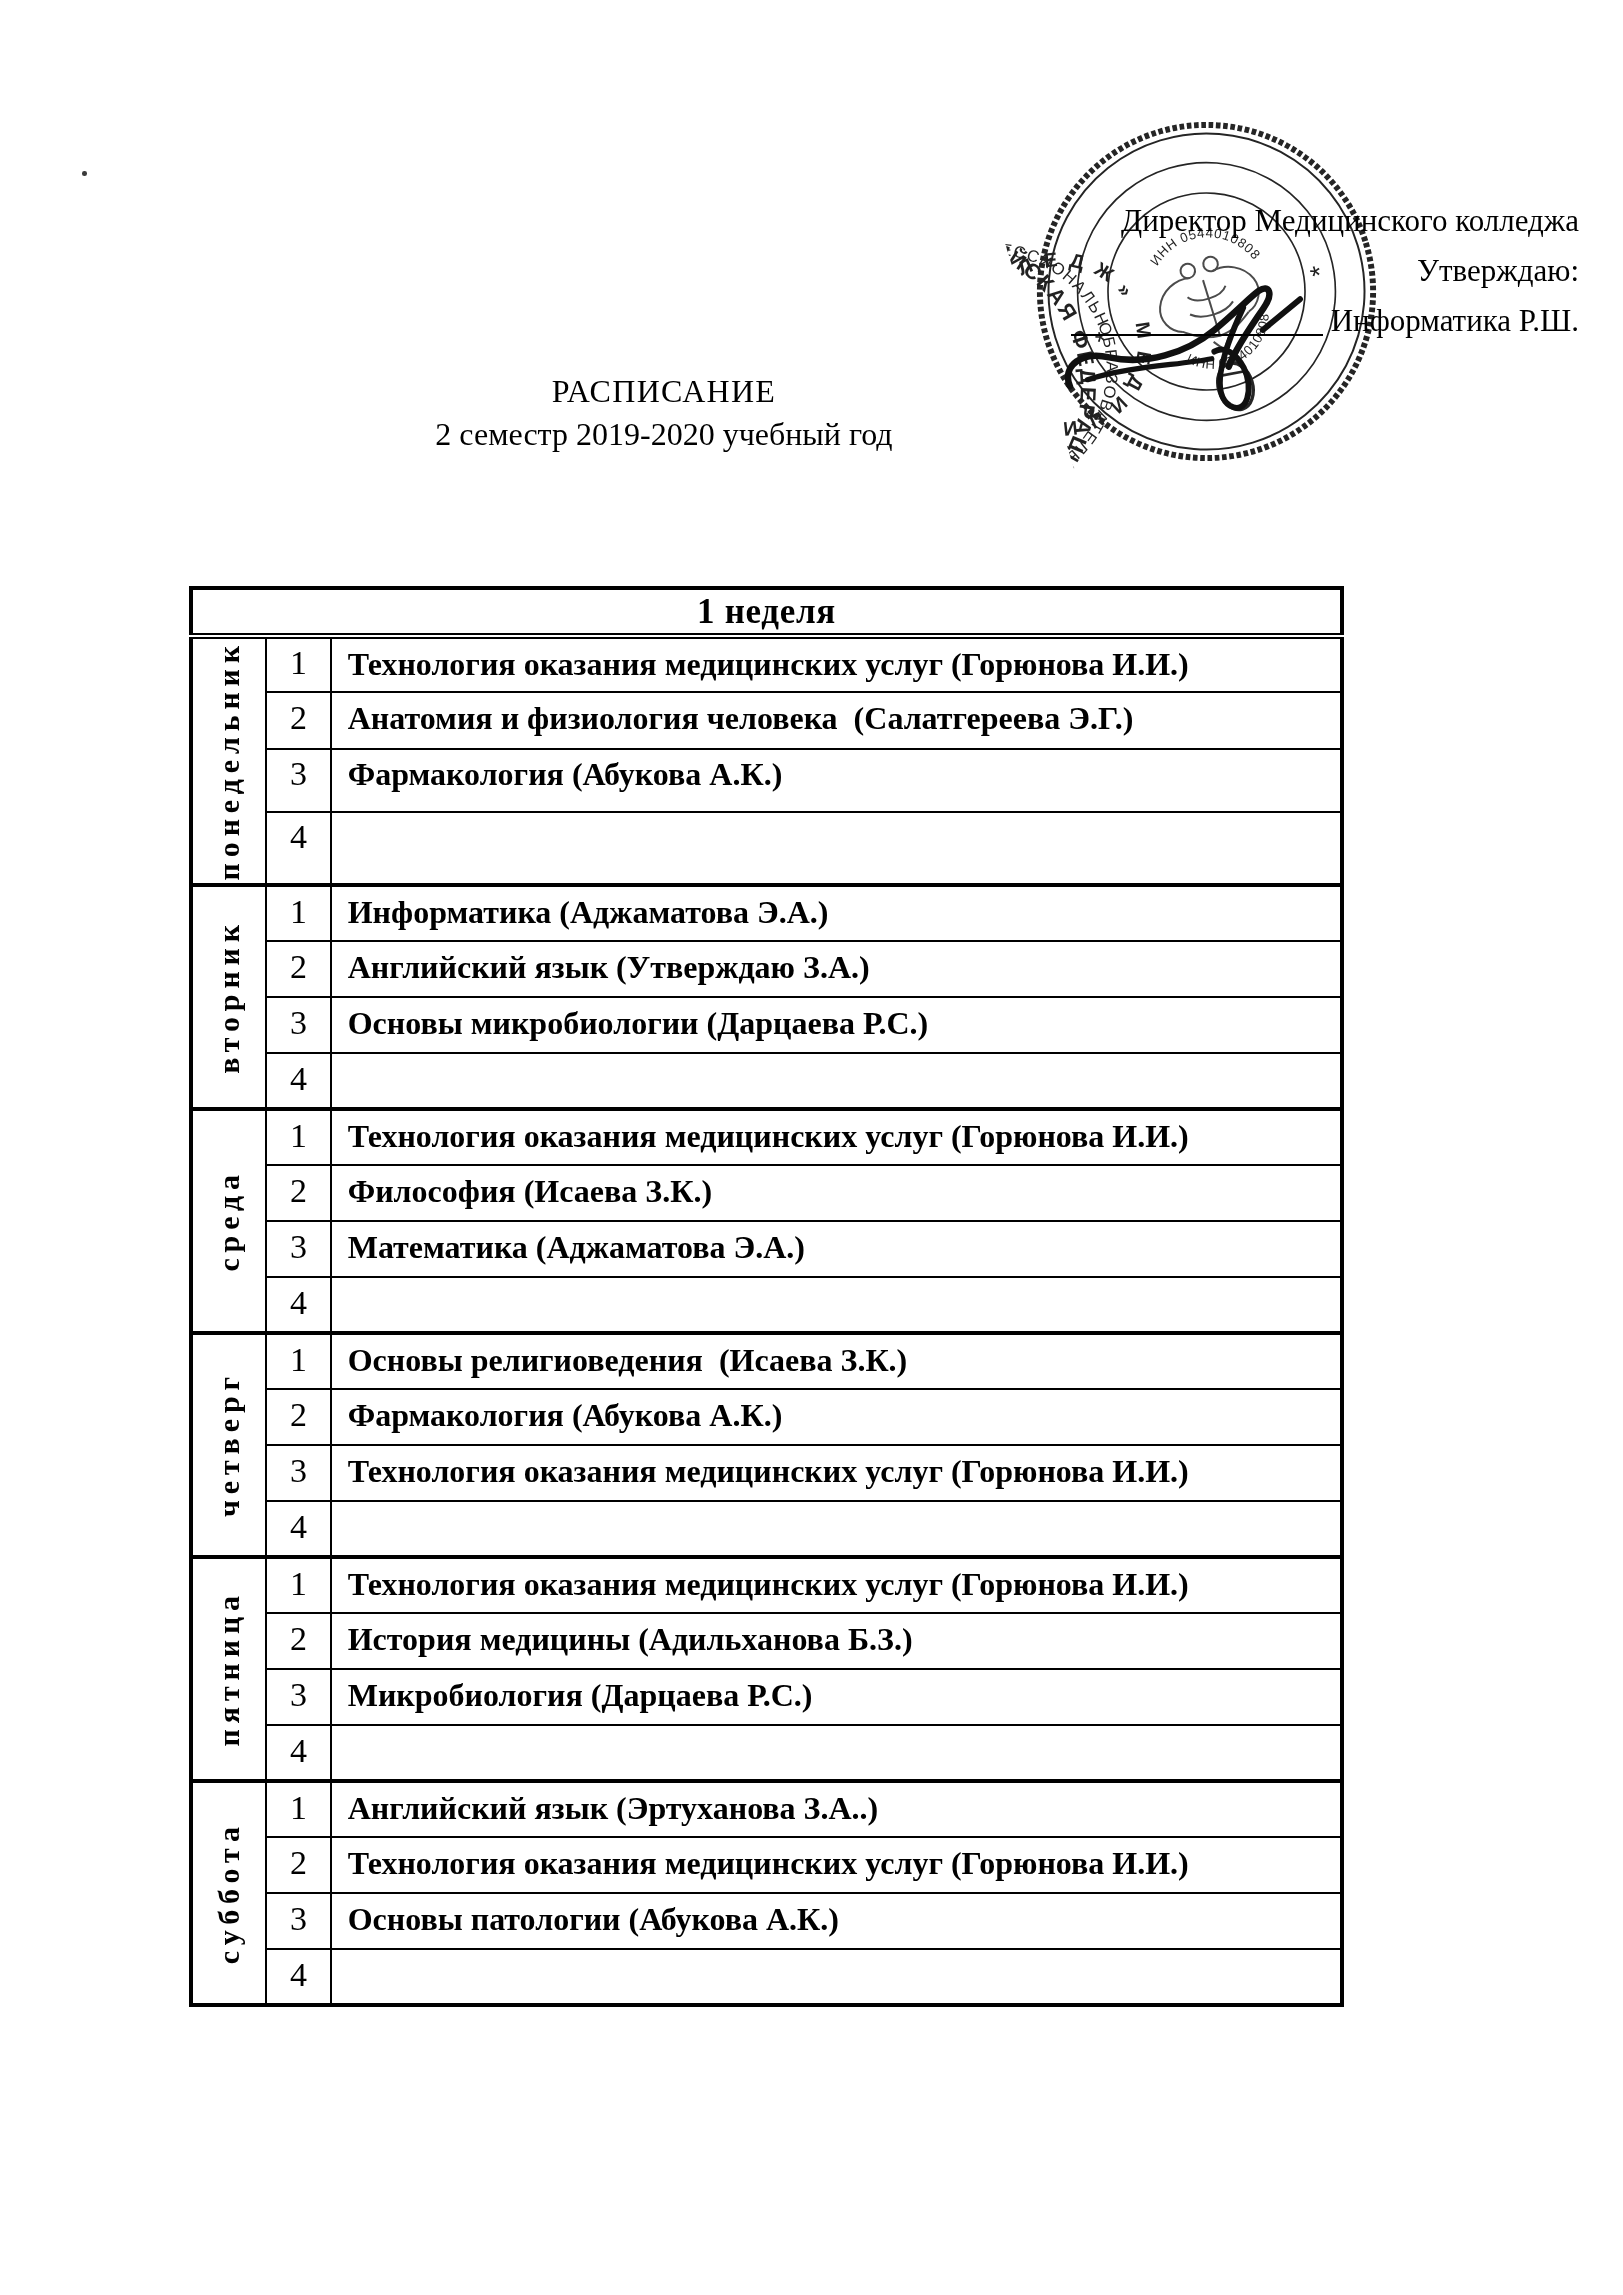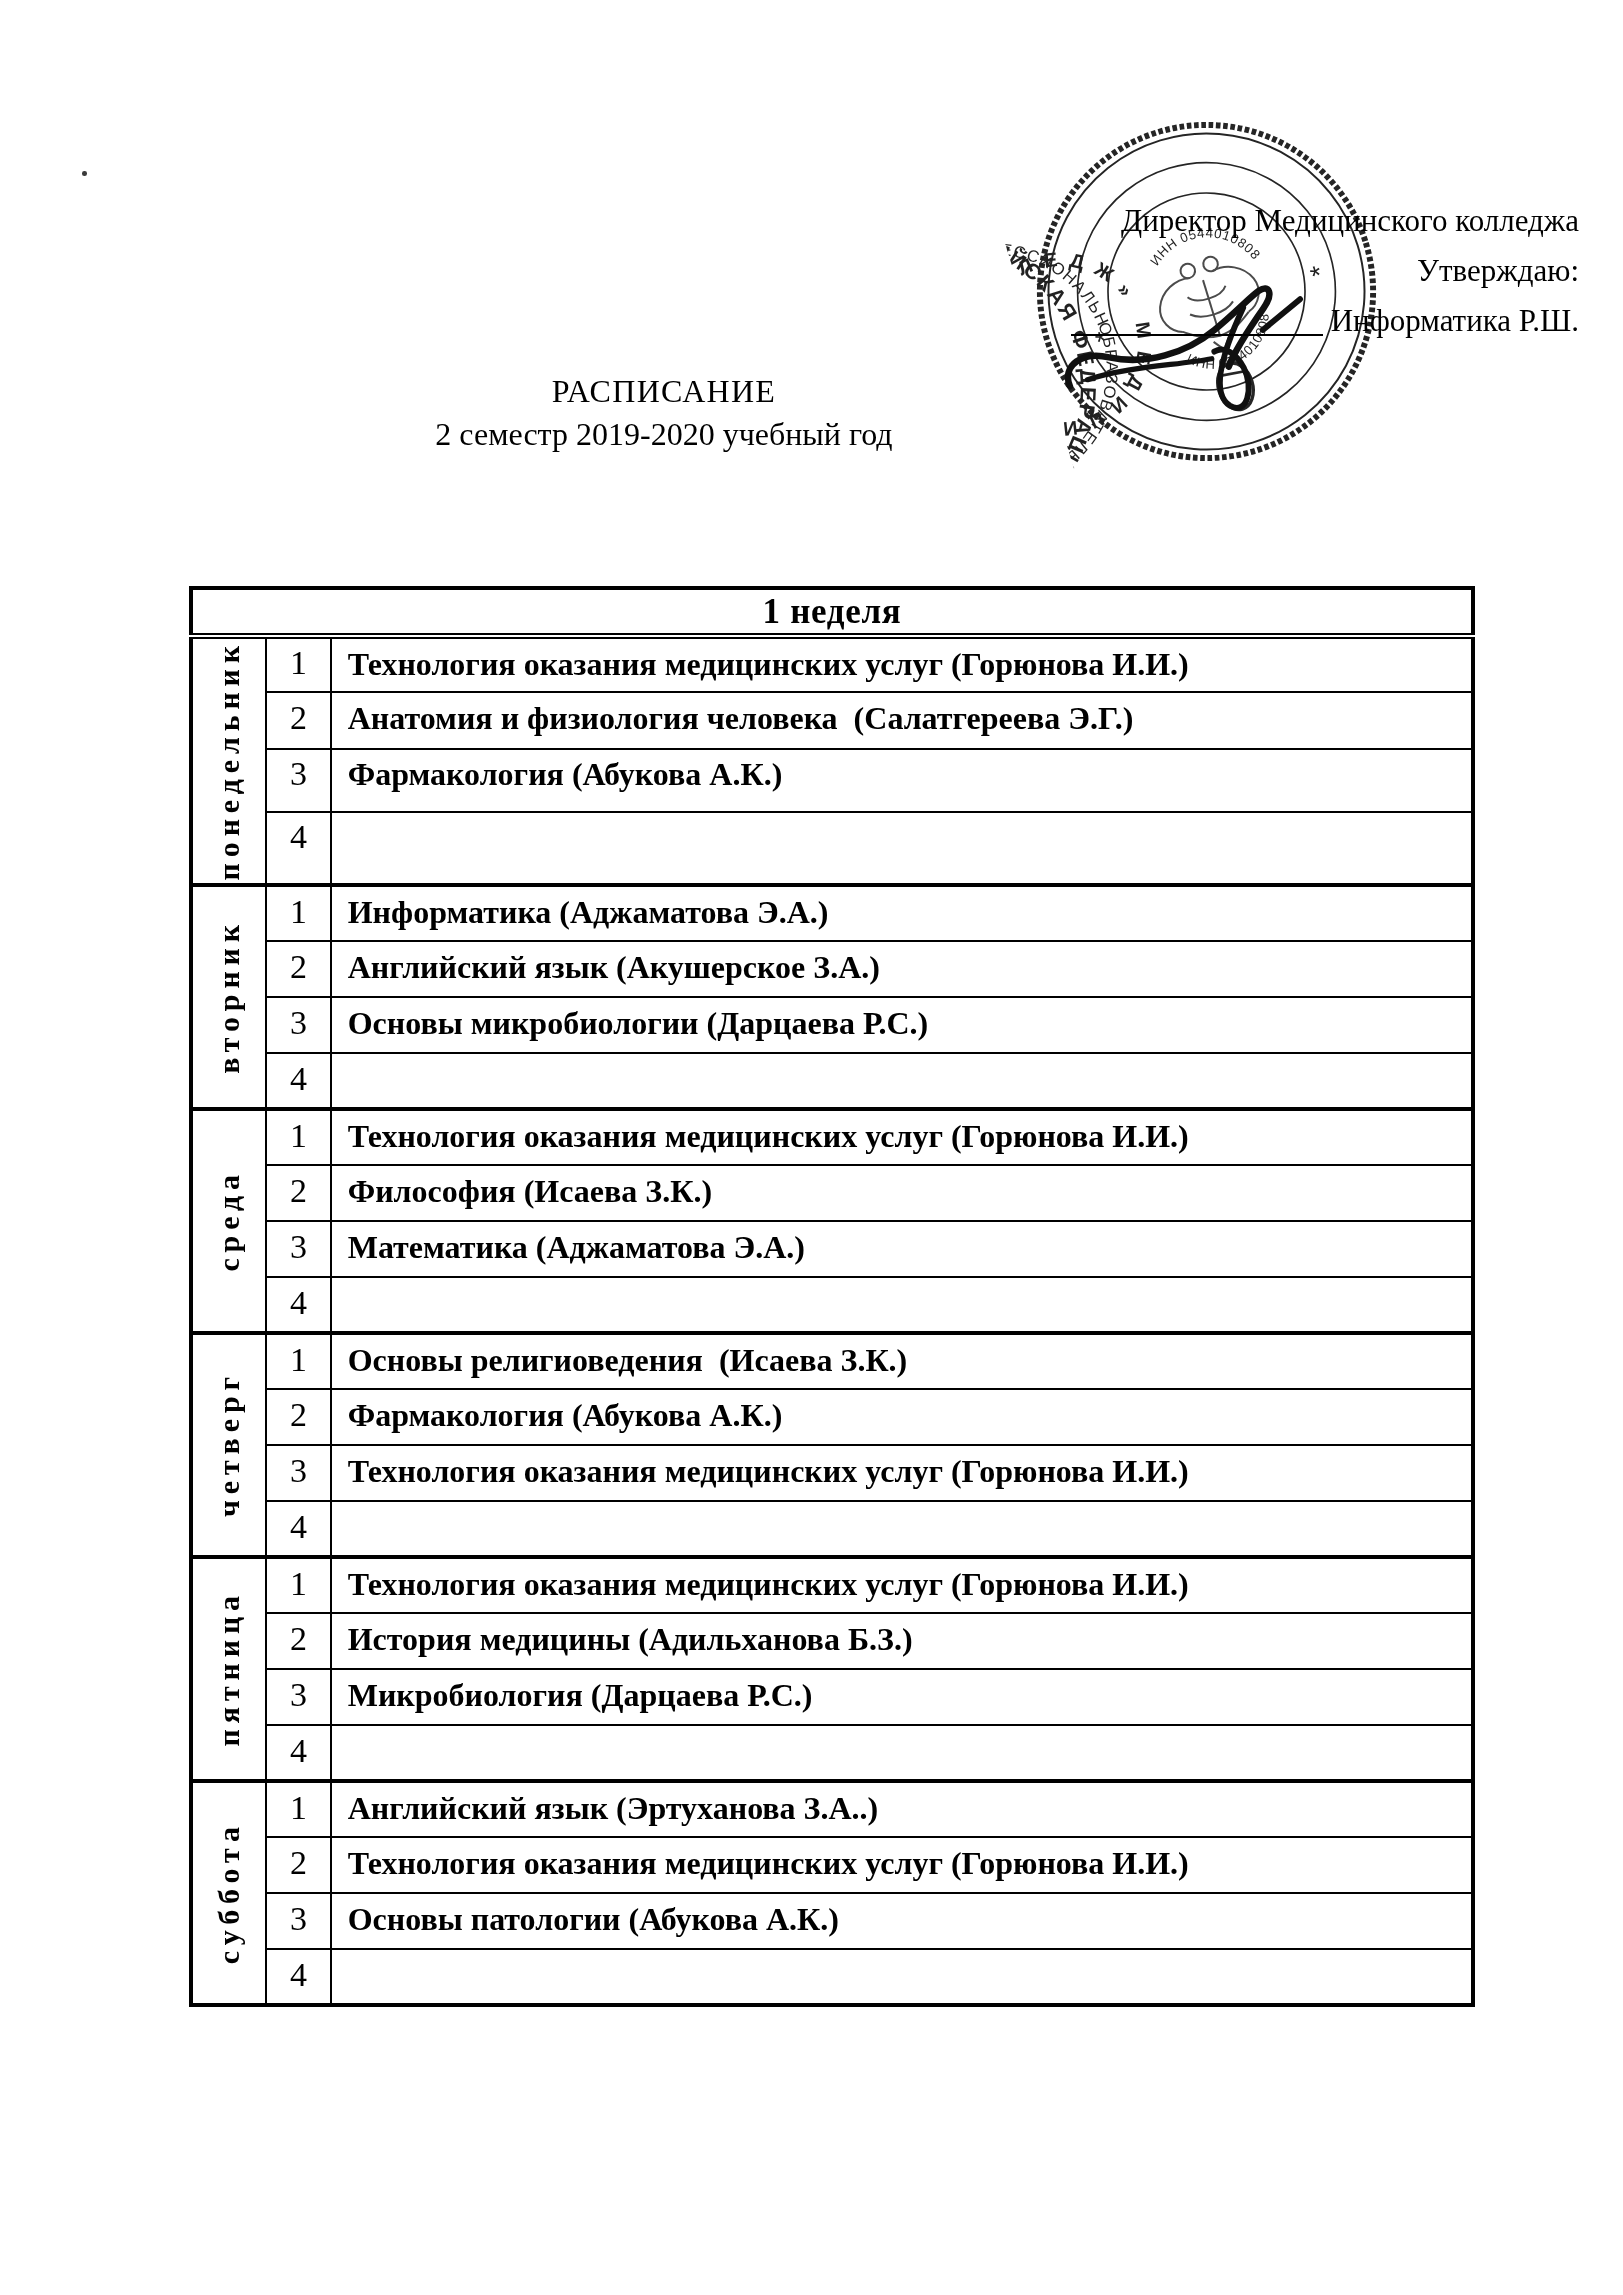--- a/index.html
+++ b/index.html
@@ -36,21 +36,21 @@
 
   
   .title-block{
     position:absolute;left:0;top:370px;width:1328px;
     text-align:center;font-size:32px;line-height:43px;
   }
   .title-block .heading{letter-spacing:1.3px;}
 
   
   table.schedule{
-    position:absolute;left:189px;top:586px;width:1286px;
+    position:absolute;left:189px;top:586px;width:1155px;
     border-collapse:collapse;table-layout:fixed;
     border:4.6px solid #000;
   }
   table.schedule col.c-day{width:75px;}
   table.schedule col.c-num{width:65px;}
   thead tr{height:48px;border-bottom:6.5px double #000;}
   thead th{font-size:35px;font-weight:bold;text-align:center;vertical-align:middle;letter-spacing:0.7px;}
   tbody{border-top:4.6px solid #000;}
   tbody tr{height:56px;}
   tbody[data-day="0"] tr:nth-child(3){height:63px;}
@@ -180,21 +180,21 @@
   </tbody>
 
   <tbody data-day="1">
     <tr class="lesson">
       <td class="day-cell" rowspan="4"><span>вторник</span></td>
       <td class="num">1</td>
       <td class="subject">Информатика (Аджаматова Э.А.)</td>
     </tr>
     <tr class="lesson">
       <td class="num">2</td>
-      <td class="subject">Английский язык (Акушерское З.А.)</td>
+      <td class="subject">Английский язык (Утверждаю З.А.)</td>
     </tr>
     <tr class="lesson">
       <td class="num">3</td>
       <td class="subject">Основы микробиологии (Дарцаева Р.С.)</td>
     </tr>
     <tr class="lesson">
       <td class="num">4</td>
       <td class="subject"></td>
     </tr>
   </tbody>

